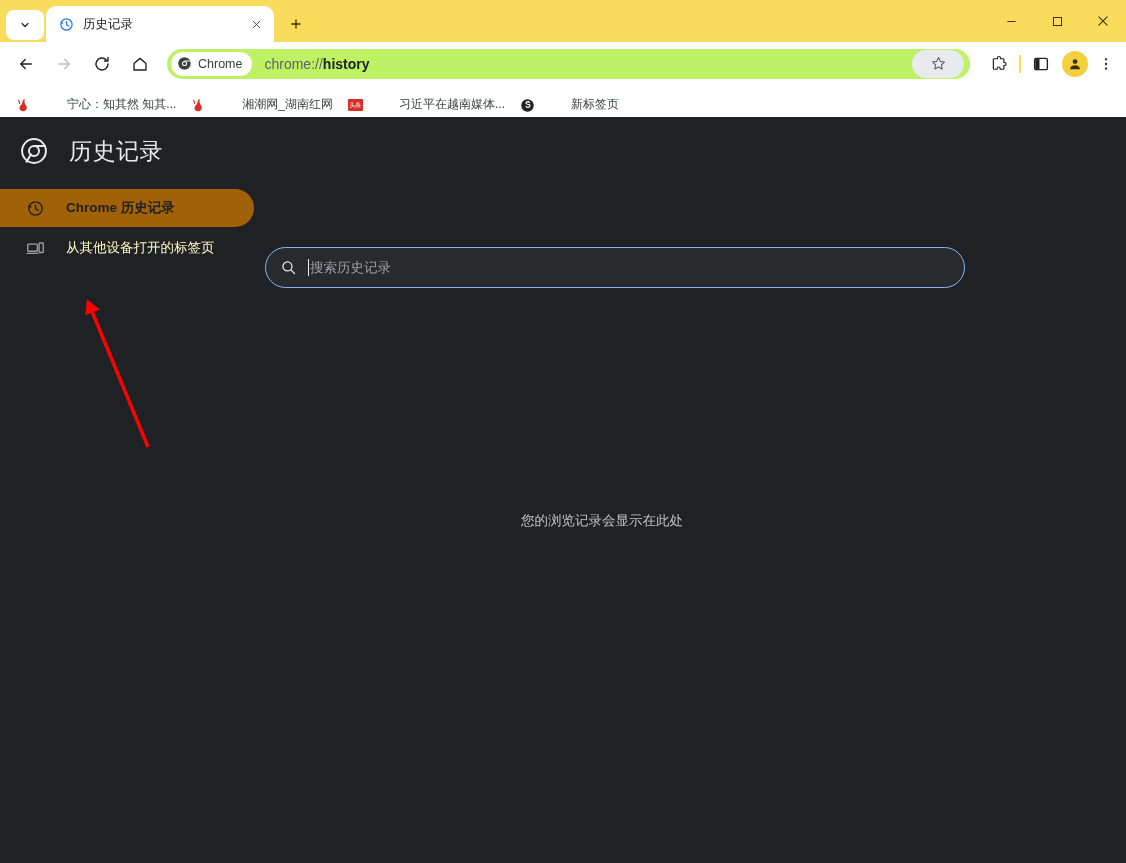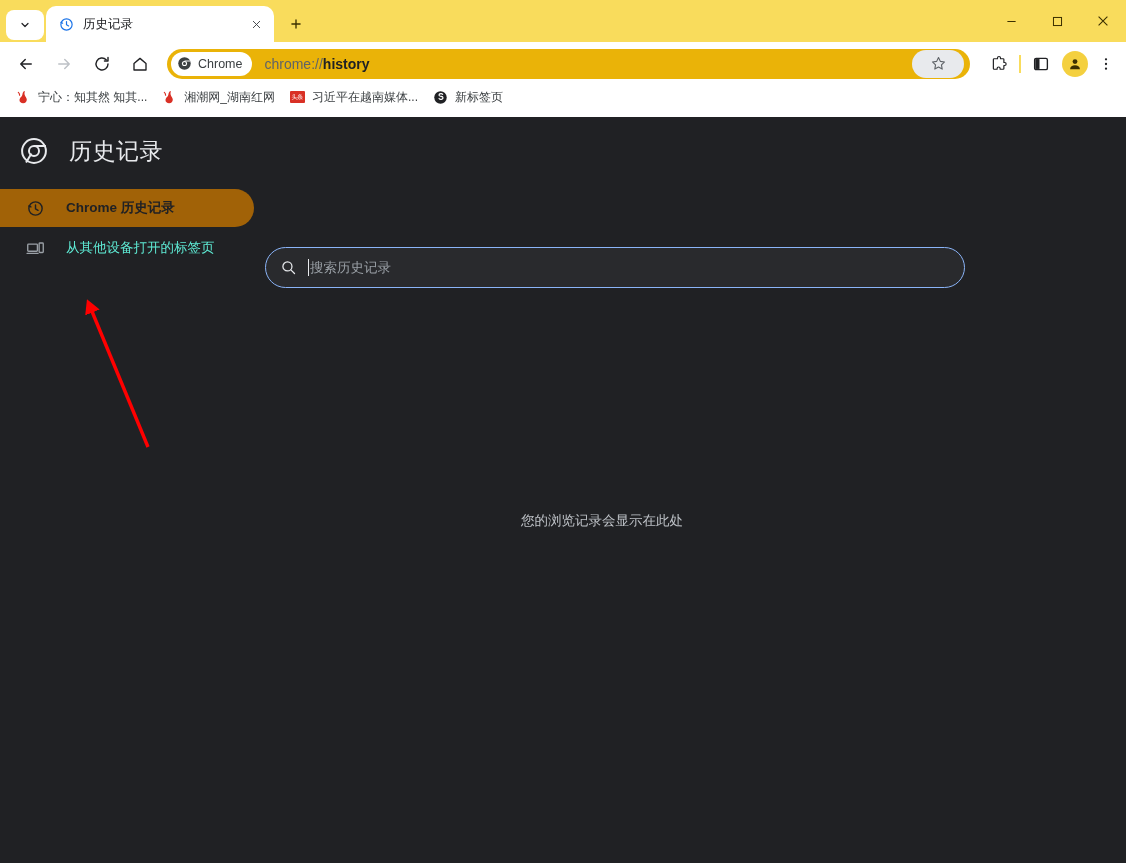--- a/index.html
+++ b/index.html
@@ -76,21 +76,21 @@
   .tb-icon {
     width: 30px; height: 30px; margin-left: 8px;
     display: flex; align-items: center; justify-content: center;
     border-radius: 50%; cursor: pointer; flex: 0 0 auto;
   }
   .tb-icon.first { margin-left: 11px; }
   .omnibox {
     flex: 1 1 auto;
     height: 30px;
     margin: 0 6px 0 12px;
-    background: #eab308;
+    background: #bef264;
     border-radius: 15px;
     display: flex; align-items: center;
     padding: 0 4px 0 4px;
     cursor: text;
     min-width: 0;
   }
   .chrome-chip {
     height: 24px;
     background: #ffffff;
     border-radius: 12px;
@@ -131,24 +131,25 @@
 
   
   .bookmarks {
     position: absolute; left: 0; top: 85px;
     width: 1126px; height: 32px;
     background: #ffffff;
     display: flex; align-items: center;
     padding-left: 8px; box-sizing: border-box;
   }
   .bm {
-    display: flex; align-items: flex-start;
+    display: flex; align-items: flex-end;
     height: 24px; padding: 0 7px;
     border-radius: 4px; cursor: pointer;
     flex: 0 0 auto;
+    gap: 29px;
   }
   .bm-icon { width: 16px; height: 16px; flex: 0 0 auto; display:flex; align-items:center; justify-content:center; }
   .bm-label {
     font-size: 12px; color: #3c4043;
     margin-left: 7px; white-space: nowrap;
   }
   .fav-red {
     width: 15px; height: 15px; border-radius: 2px;
     background: #ffffff;
     display: flex; align-items: center; justify-content: center;
@@ -214,21 +215,21 @@
     cursor: pointer;
     margin-bottom: 2px;
   }
   .side-item .si-icon {
     width: 22px; margin-left: 24px; flex: 0 0 auto;
     display: flex; align-items: center; justify-content: center;
   }
   .side-item .si-label {
     margin-left: 20px;
     font-size: 13.5px;
-    color: #5eead4;
+    color: #fef9c3;
     white-space: nowrap;
   }
   .side-item.selected { background: #a16207; width: 254px; }
   .side-item.selected .si-label { color: #202124; font-weight: bold; }
   .si-external { margin-left: 10px; display: flex; flex: 0 0 auto; }
 
   .empty-msg {
     position: absolute; left: 0; top: 395px;
     width: 1080px;
     text-align: center;

